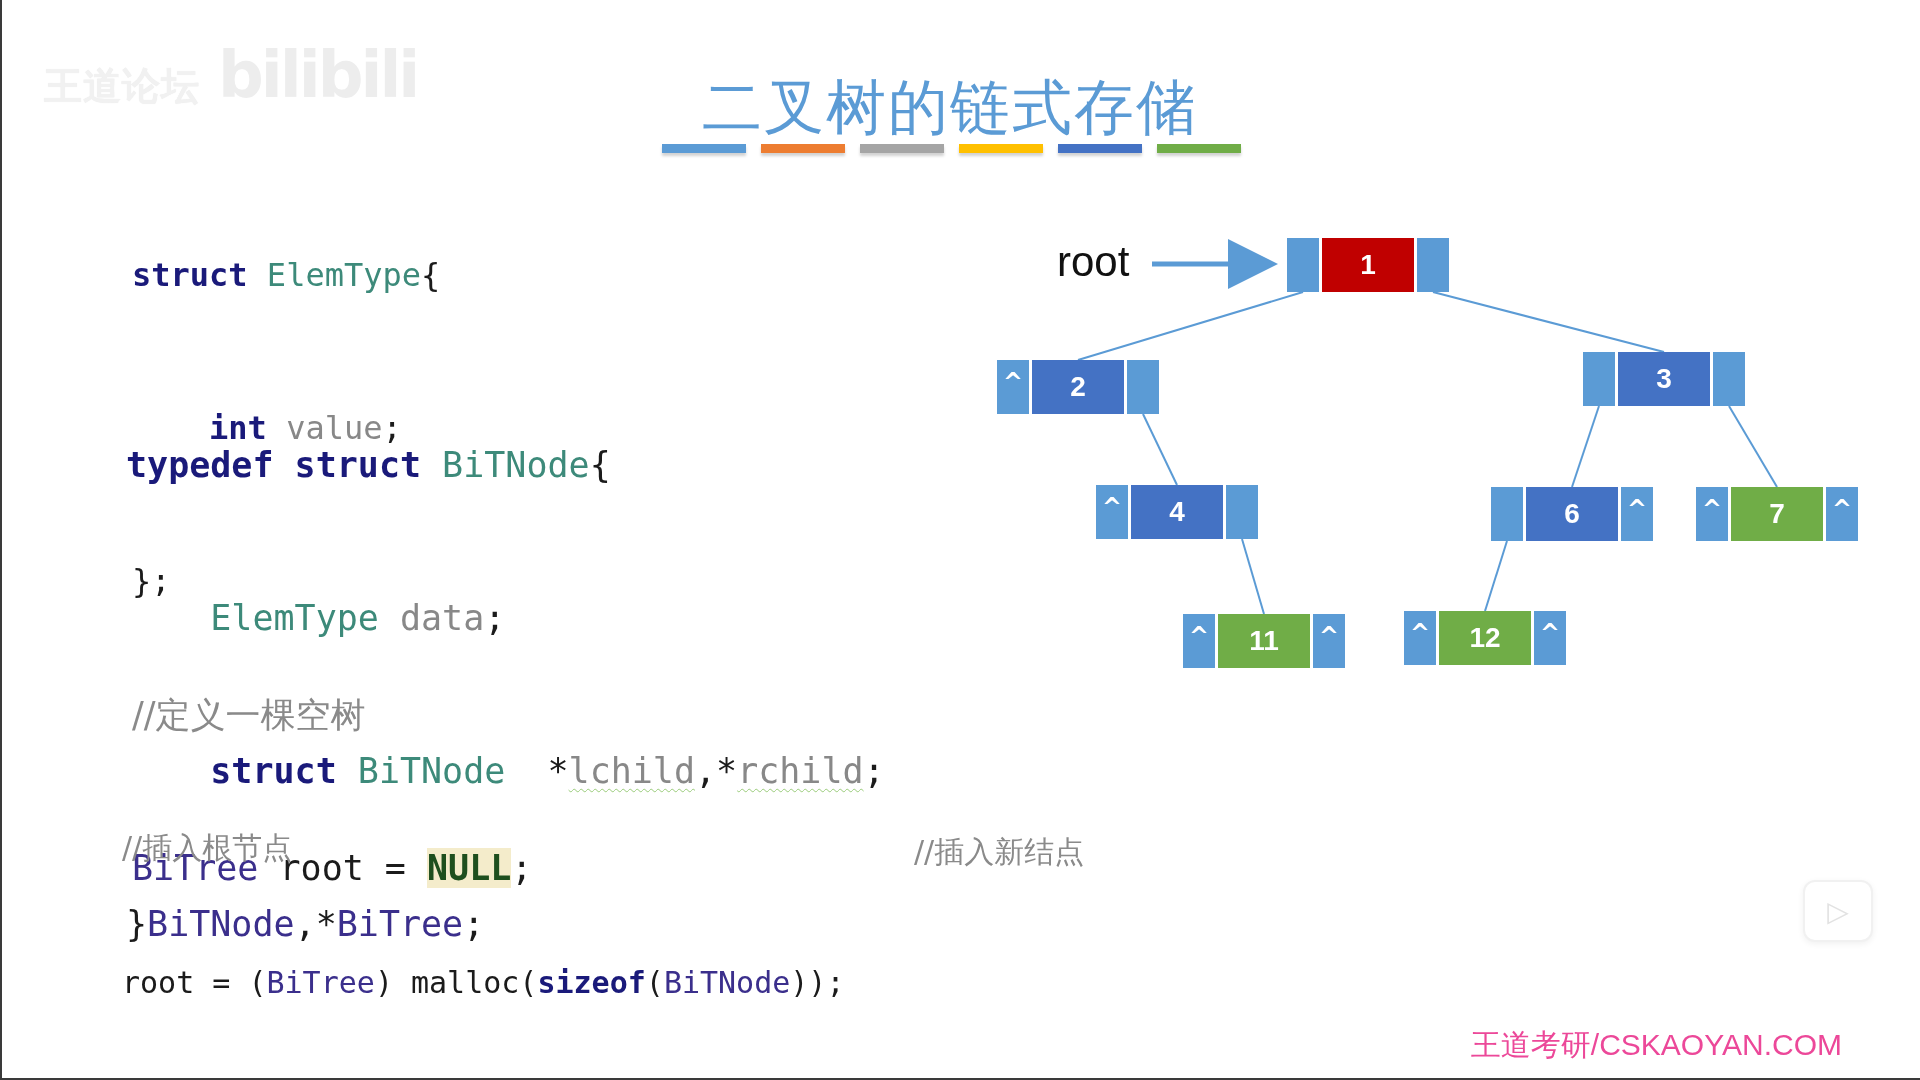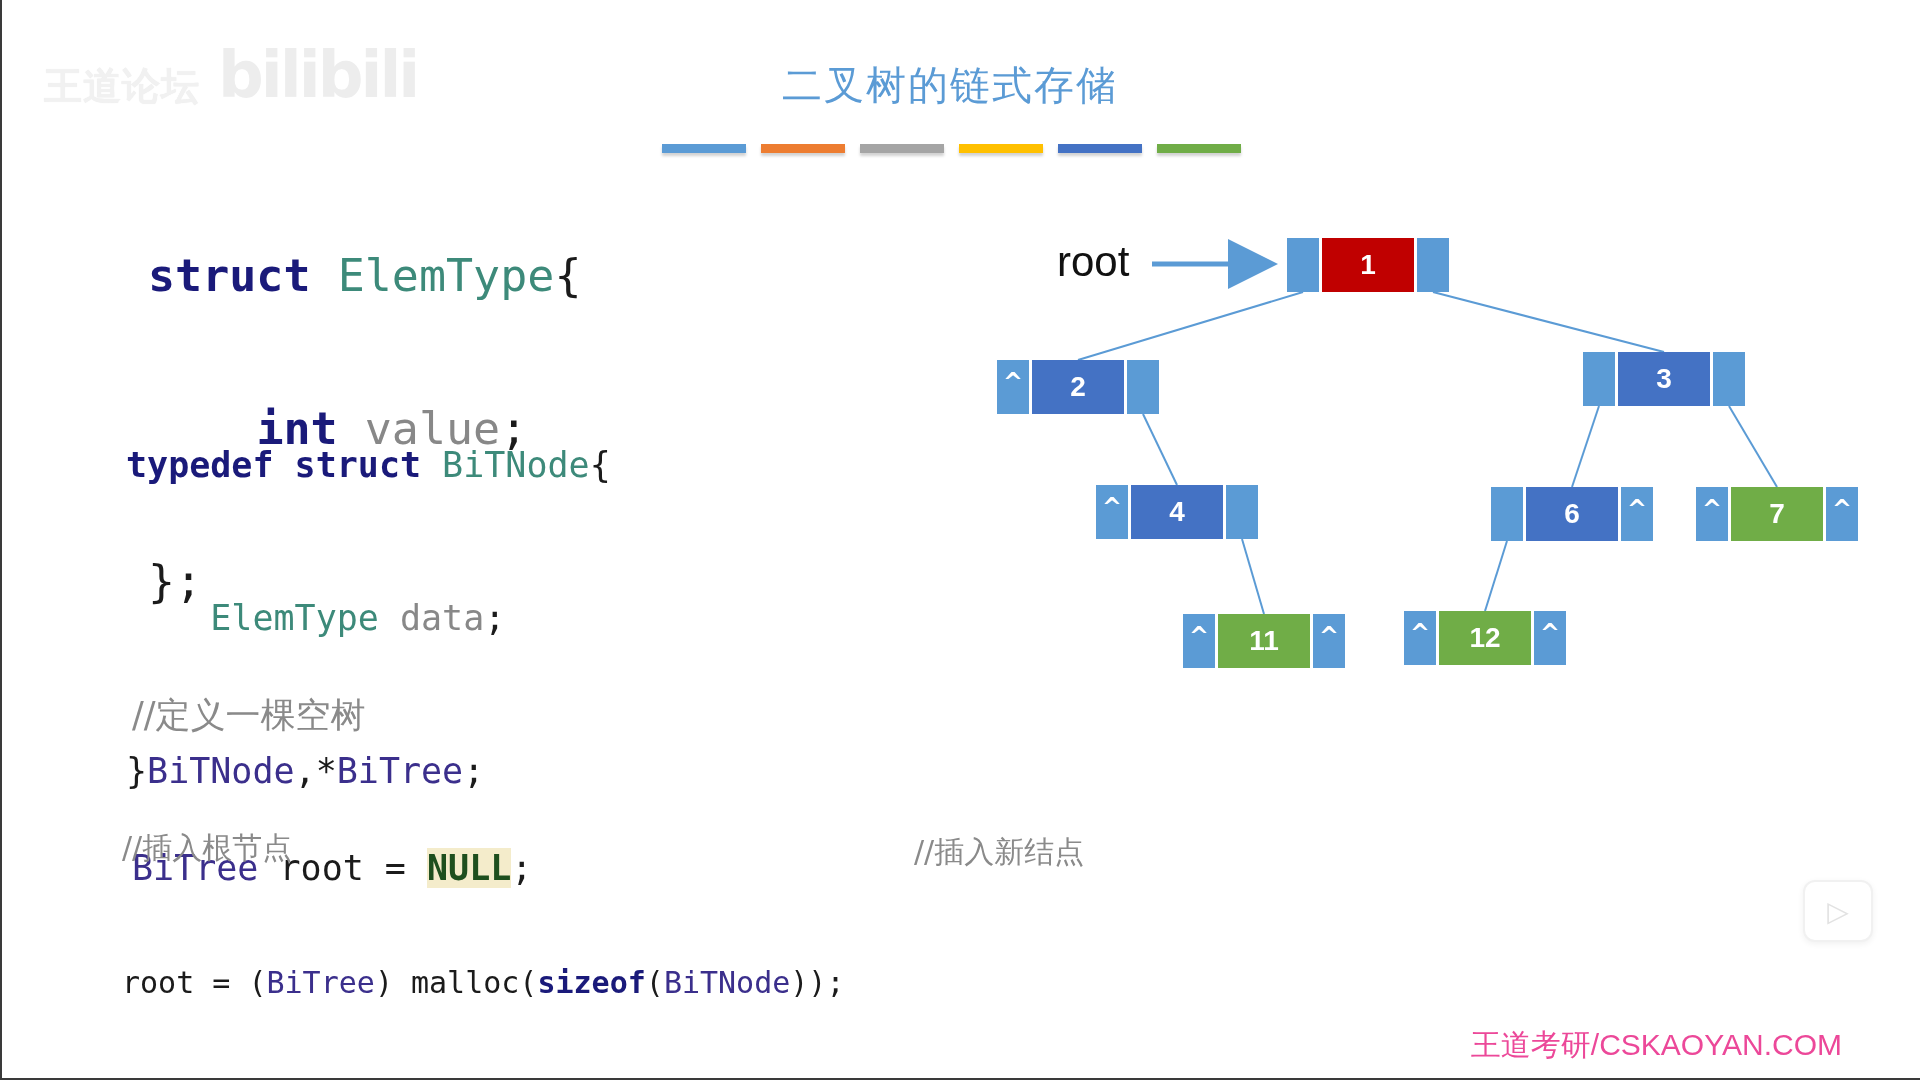--- a/index.html
+++ b/index.html
@@ -12,40 +12,40 @@
   .frame-bottom { position: absolute; left: 0; bottom: 0; width: 1920px; height: 2px; background: #3a3a3a; }
 
   .watermark {
     position: absolute; left: 44px; top: 38px; display: flex; align-items: flex-end; gap: 18px;
     color: #f1f1f1; font-weight: bold;
   }
   .watermark .wm-text { font-size: 38px; letter-spacing: 1px; text-shadow: 0 0 1px #e8e8e8; }
   .watermark .wm-logo { font-size: 64px; font-family: "DejaVu Sans", sans-serif; letter-spacing: -3px; color: #ededed; }
 
   .title {
-    position: absolute; left: 0; width: 1900px; top: 58px; text-align: center;
-    font-family: Liberation Sans, sans-serif; font-size: 40px; color: #5b9bd5; letter-spacing: 2px;
+    position: absolute; left: 0; width: 1900px; top: 68px; text-align: center;
+    font-family: Liberation Sans, sans-serif; font-size: 60px; color: #5b9bd5; letter-spacing: 2px;
   }
   .title-bars { position: absolute; top: 144px; left: 662px; display: flex; gap: 15px; }
   .title-bars span { display: block; width: 84px; height: 9px; box-shadow: 0 3px 3px rgba(0,0,0,0.18); }
 
   .code {
     position: absolute; font-family: "DejaVu Sans Mono", monospace; white-space: pre; color: #1b1b1b;
   }
   .code .line { display: block; }
   .kw { color: #1a1a7a; font-weight: bold; }
   .type { color: #3d8a7a; }
   .var { color: #888888; }
   .purple { color: #3b2f8c; }
   .cmt { color: #8a8a8a; font-family: "DejaVu Sans", sans-serif; }
   .nullkw { color: #1e4f1e; font-weight: bold; background: #f4eccb; }
   .hl { background: #f4eccb; }
   .squig { text-decoration: underline wavy #9acb7a; text-decoration-thickness: 1px; text-underline-offset: 5px; }
 
-  .code-a { left: 148px; top: 148px; font-size: 45px; line-height: 51px; }
+  .code-a { left: 132px; top: 148px; font-size: 32px; line-height: 51px; }
   .code-b { left: 126px; top: 338px; font-size: 35px; line-height: 51px; }
   .code-c { left: 132px; top: 588px; font-size: 35px; line-height: 51px; }
   .code-d { left: 122px; top: 735px; font-size: 30px; line-height: 45px; }
   .code-e { left: 914px; top: 742px; font-size: 30px; line-height: 44px; }
 
   .tree { position: absolute; left: 0; top: 0; width: 1554px; height: 1080px; pointer-events: none; }
   .tree * { pointer-events: auto; }
   .root-label { position: absolute; left: 1057px; top: 238px; font-size: 42px; color: #111; font-family: "Liberation Sans", sans-serif; }
 
   .node { position: absolute; display: flex; height: 54px; }
@@ -85,20 +85,21 @@
 
 <div class="code code-a">
   <span class="line"><span class="kw">struct</span> <span class="type">ElemType</span><span>{</span></span>
   <span class="line">    <span class="kw">int</span> <span class="var">value</span><span>;</span></span>
   <span class="line">};</span>
 </div>
 
 <div class="code code-b">
   <span class="line"><span class="kw">typedef</span> <span class="kw">struct</span> <span class="type">BiTNode</span><span>{</span></span>
   <span class="line">    <span class="type">ElemType</span> <span class="var">data</span><span>;</span></span>
+  <span class="line">    <span class="kw">struct</span> <span class="type">BiTNode</span>  <span>*</span><span class="var squig">lchild</span><span>,</span><span>*</span><span class="var squig">rchild</span><span>;</span></span>
   <span class="line"><span>}</span><span class="purple">BiTNode</span><span>,*</span><span class="purple">BiTree</span><span>;</span></span>
 </div>
 
 <div class="code code-c">
   <span class="line cmt">//定义一棵空树</span>
   <span class="line"><span class="purple">BiTree</span><span> root = </span><span class="nullkw">NULL</span><span>;</span></span>
 </div>
 
 <div class="code code-d">
   <span class="line cmt">//插入根节点</span>

